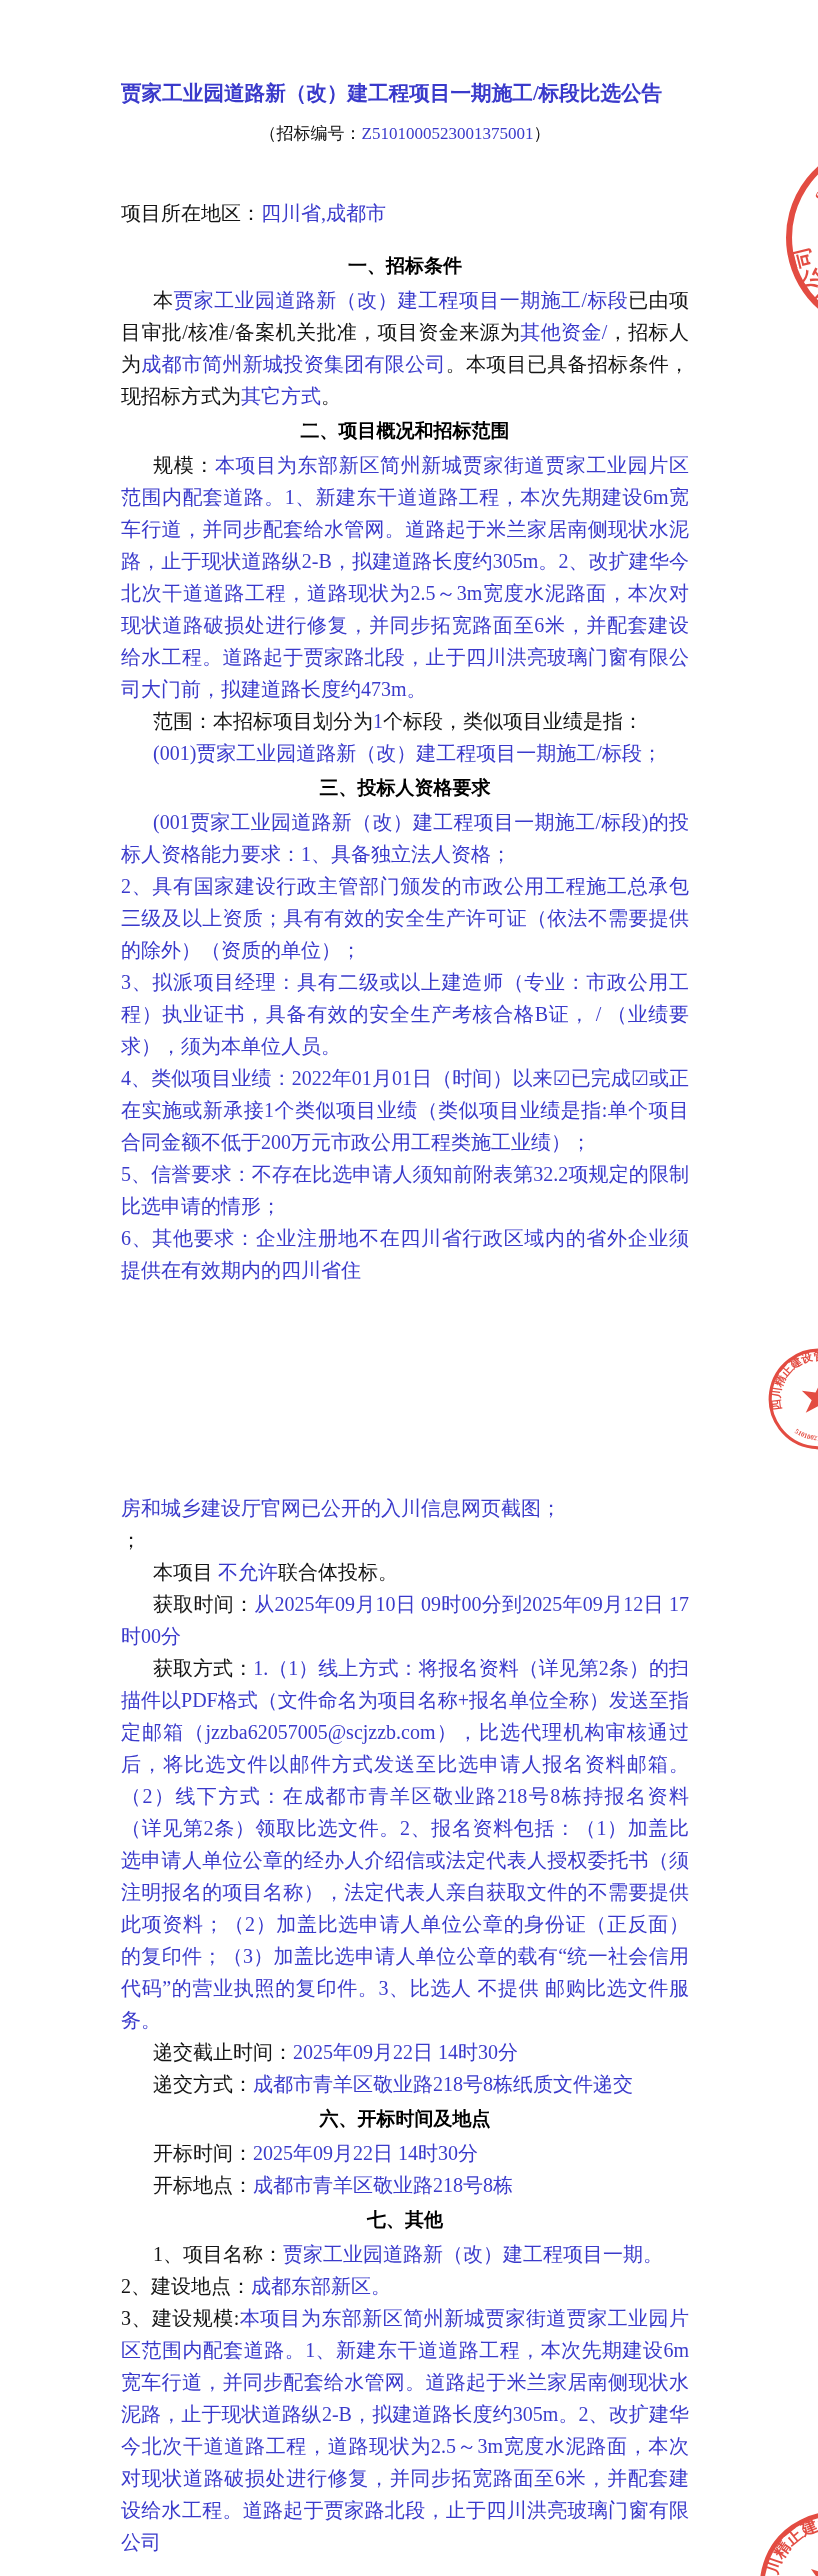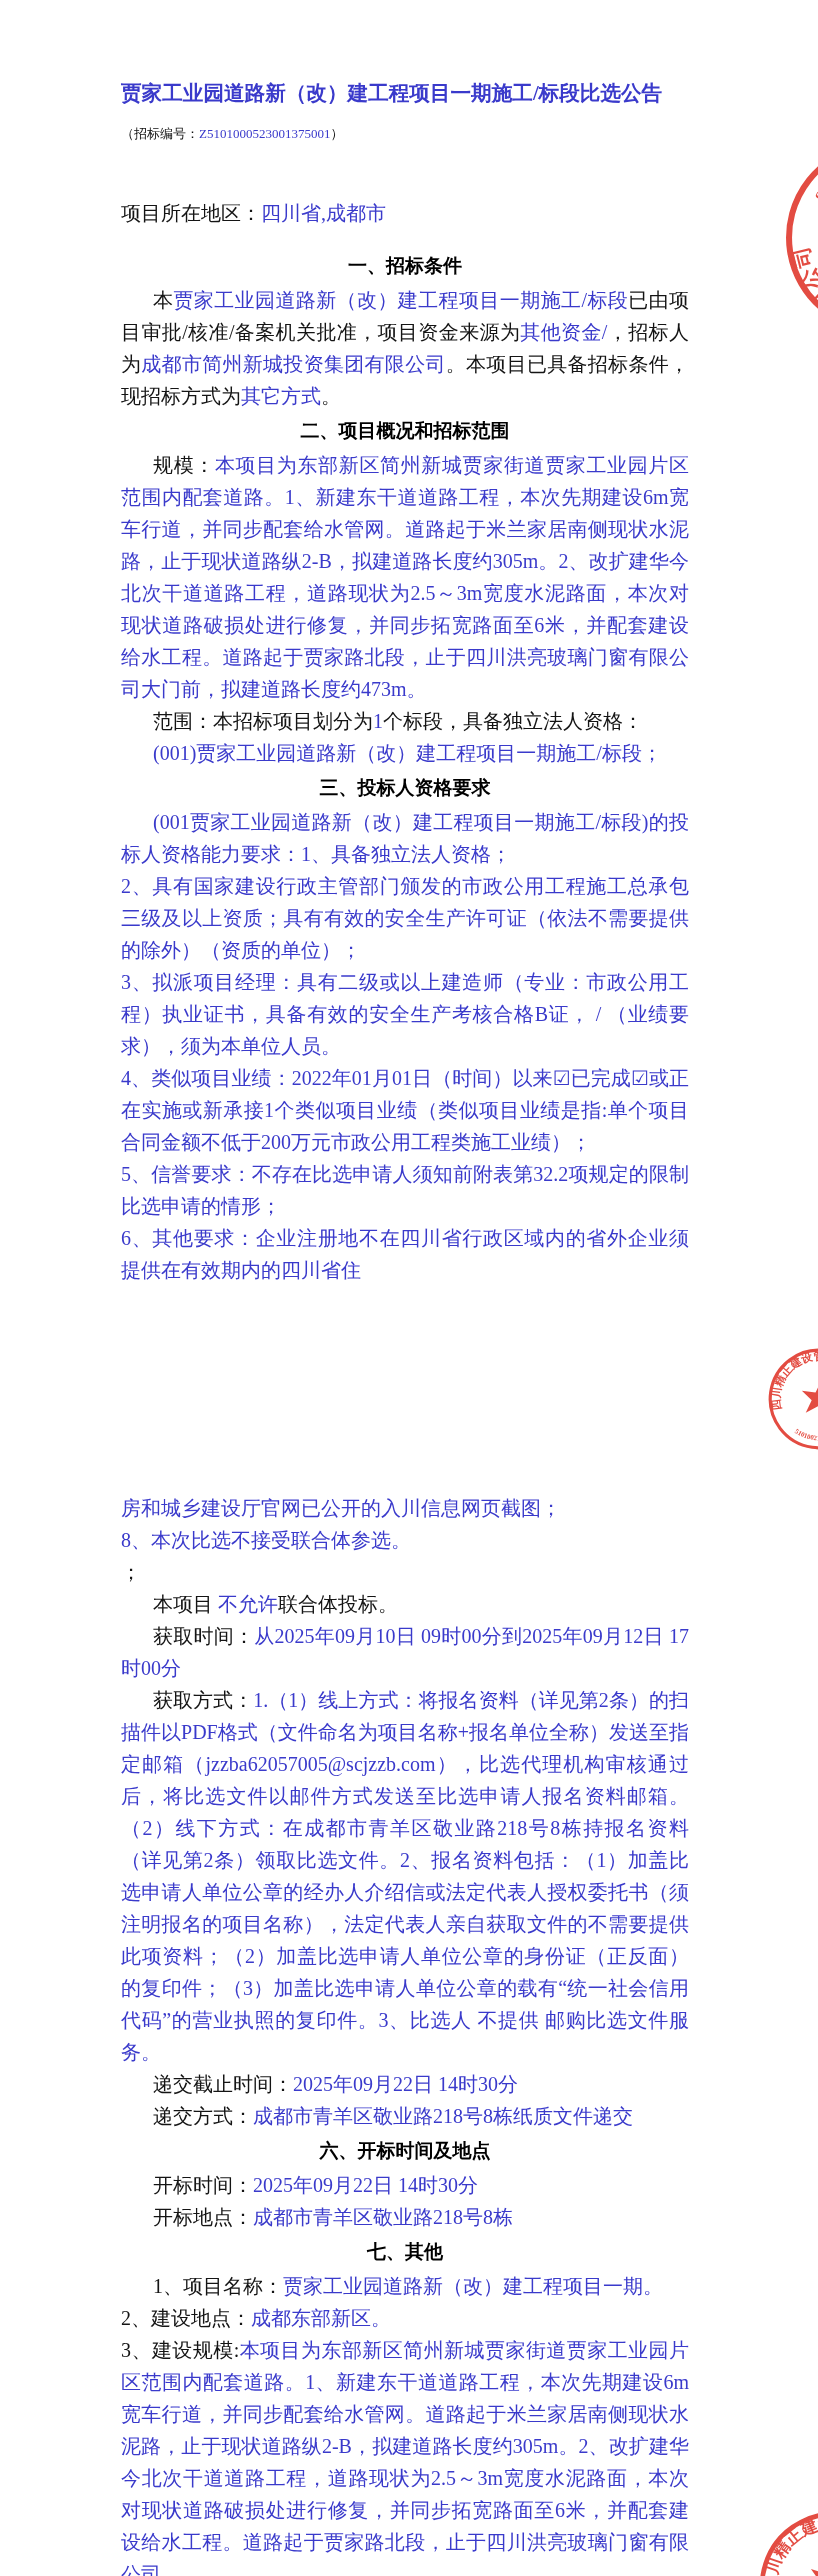--- a/index.html
+++ b/index.html
@@ -2,21 +2,21 @@
 <html style="--blue: #3a3acb; --red: #e03428; --stampblue: #2b2bd5;font-size:8.2px"><head>
 <meta charset="utf-8">
 <style>
   html,body{margin:0;padding:0;background:#ffffff;}
   .page{
     position:relative;width:818px;height:3468px;overflow:hidden;background:#fff;
     font-family:"Liberation Serif","DejaVu Serif",serif;color:#141414;
   }
   .content{padding:77px 129px 0 121px;}
   .doc-title{margin:0;font-size:20.6px;line-height:33px;font-weight:bold;color:var(--blue);}
-  .doc-sub{margin:9.3px 0 0;font-size:13px;line-height:29px;text-align:left;color:#111;}
+  .doc-sub{margin:9.3px 0 0;font-size:17px;line-height:29px;text-align:center;color:#111;}
   .hd{margin:0;font-size:19px;line-height:37px;font-weight:bold;color:#000;text-align:center;}
   .ln{margin:0;font-size:20px;line-height:32px;text-align:justify;color:#141414;}
   .ind{text-indent:32px;}
   .blu{color:var(--blue);}
   .sp-half{height:17.5px;}
   .sp-big{height:49px;}
   .gap1{height:206px;}
   .gap2{height:216px;}
 
   
@@ -38,33 +38,32 @@
 
     <div class="sp-big"></div>
     <p class="ln"><span>项目所在地区：</span><span class="blu">四川省,成都市</span></p>
     <div class="sp-half"></div>
 
     <h2 class="hd">一、招标条件</h2>
     <p class="ln ind"><span>本</span><span class="blu">贾家工业园道路新（改）建工程项目一期施工/标段</span><span>已由项目审批/核准/备案机关批准，项目资金来源为</span><span class="blu">其他资金/</span><span>，招标人为</span><span class="blu">成都市简州新城投资集团有限公司</span><span>。本项目已具备招标条件，现招标方式为</span><span class="blu">其它方式</span><span>。</span></p>
 
     <h2 class="hd">二、项目概况和招标范围</h2>
     <p class="ln ind"><span>规模：</span><span class="blu">本项目为东部新区简州新城贾家街道贾家工业园片区范围内配套道路。1、新建东干道道路工程，本次先期建设6m宽车行道，并同步配套给水管网。道路起于米兰家居南侧现状水泥路，止于现状道路纵2-B，拟建道路长度约305m。2、改扩建华今北次干道道路工程，道路现状为2.5～3m宽度水泥路面，本次对现状道路破损处进行修复，并同步拓宽路面至6米，并配套建设给水工程。道路起于贾家路北段，止于四川洪亮玻璃门窗有限公司大门前，拟建道路长度约473m。</span></p>
-    <p class="ln ind"><span>范围：本招标项目划分为</span><span class="blu">1</span><span>个标段，具备独立法人资格：</span></p>
+    <p class="ln ind"><span>范围：本招标项目划分为</span><span class="blu">1</span><span>个标段，类似项目业绩是指：</span></p>
     <p class="ln ind"><span class="blu">(001)贾家工业园道路新（改）建工程项目一期施工/标段；</span></p>
 
     <h2 class="hd">三、投标人资格要求</h2>
     <p class="ln ind"><span class="blu">(001贾家工业园道路新（改）建工程项目一期施工/标段)的投标人资格能力要求：1、具备独立法人资格；</span></p>
     <p class="ln"><span class="blu">2、具有国家建设行政主管部门颁发的市政公用工程施工总承包三级及以上资质；具有有效的安全生产许可证（依法不需要提供的除外）（资质的单位）；</span></p>
     <p class="ln"><span class="blu">3、拟派项目经理：具有二级或以上建造师（专业：市政公用工程）执业证书，具备有效的安全生产考核合格B证， / （业绩要求），须为本单位人员。</span></p>
     <p class="ln"><span class="blu">4、类似项目业绩：2022年01月01日（时间）以来☑已完成☑或正在实施或新承接1个类似项目业绩（类似项目业绩是指:单个项目合同金额不低于200万元市政公用工程类施工业绩）；</span></p>
     <p class="ln"><span class="blu">5、信誉要求：不存在比选申请人须知前附表第32.2项规定的限制比选申请的情形；</span></p>
     <p class="ln"><span class="blu">6、其他要求：企业注册地不在四川省行政区域内的省外企业须提供在有效期内的四川省住</span></p>
     <div class="gap1"></div>
     <p class="ln"><span class="blu">房和城乡建设厅官网已公开的入川信息网页截图；</span></p>
-    <p class="ln"><span class="blu">8、本次比选不接受联合体参选。</span></p>
     <p class="ln"><span>；</span></p>
     <p class="ln ind"><span>本项目 </span><span class="blu">不允许</span><span>联合体投标。</span></p>
 
     <p class="ln ind"><span>获取时间：</span><span class="blu">从2025年09月10日 09时00分到2025年09月12日 17时00分</span></p>
     <p class="ln ind"><span>获取方式：</span><span class="blu">1.（1）线上方式：将报名资料（详见第2条）的扫描件以PDF格式（文件命名为项目名称+报名单位全称）发送至指定邮箱（jzzba62057005@scjzzb.com），比选代理机构审核通过后，将比选文件以邮件方式发送至比选申请人报名资料邮箱。（2）线下方式：在成都市青羊区敬业路218号8栋持报名资料（详见第2条）领取比选文件。2、报名资料包括：（1）加盖比选申请人单位公章的经办人介绍信或法定代表人授权委托书（须注明报名的项目名称），法定代表人亲自获取文件的不需要提供此项资料；（2）加盖比选申请人单位公章的身份证（正反面）的复印件；（3）加盖比选申请人单位公章的载有“统一社会信用代码”的营业执照的复印件。3、比选人 不提供  邮购比选文件服务。</span></p>
 
     <p class="ln ind"><span>递交截止时间：</span><span class="blu">2025年09月22日 14时30分</span></p>
     <p class="ln ind"><span>递交方式：</span><span class="blu">成都市青羊区敬业路218号8栋纸质文件递交</span></p>
 
     <h2 class="hd">六、开标时间及地点</h2>

